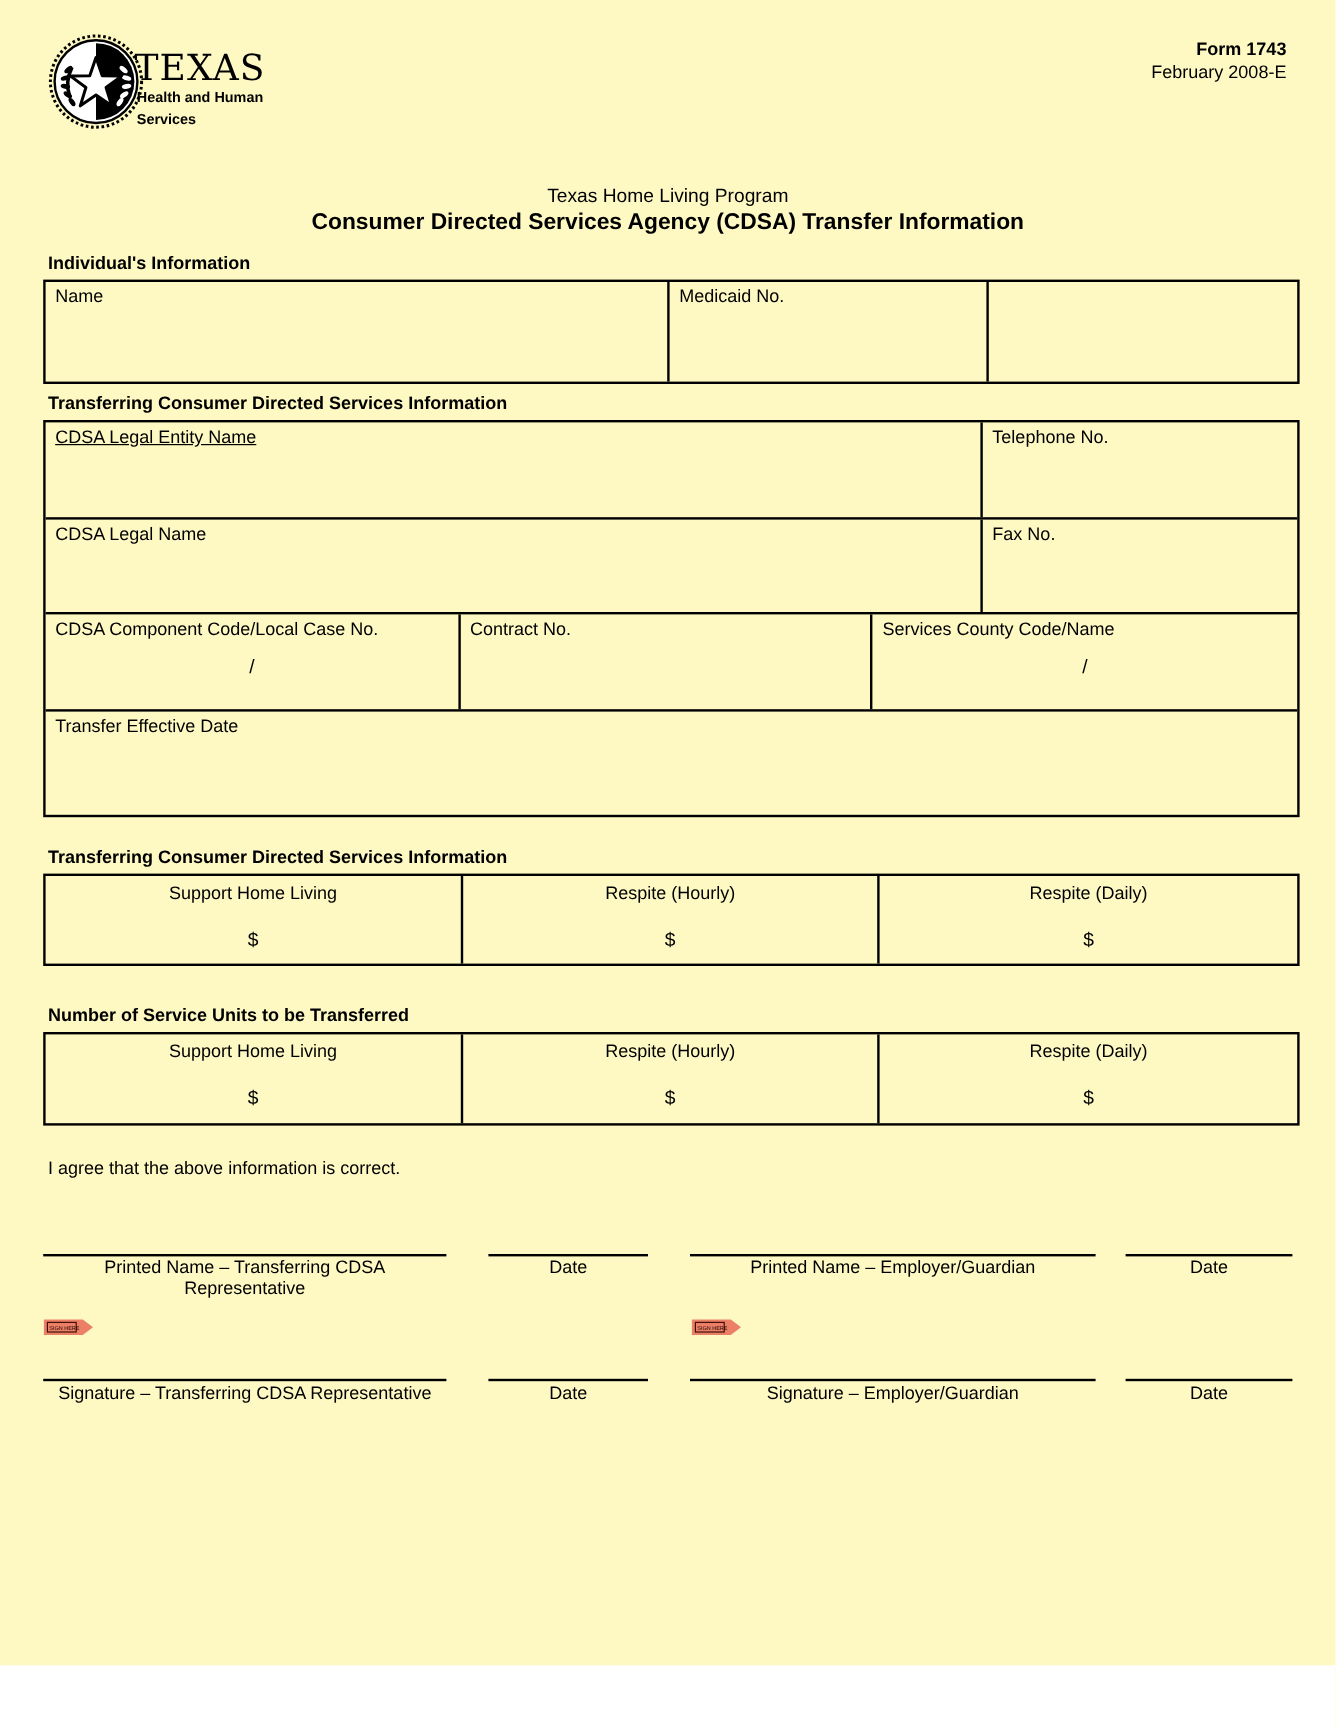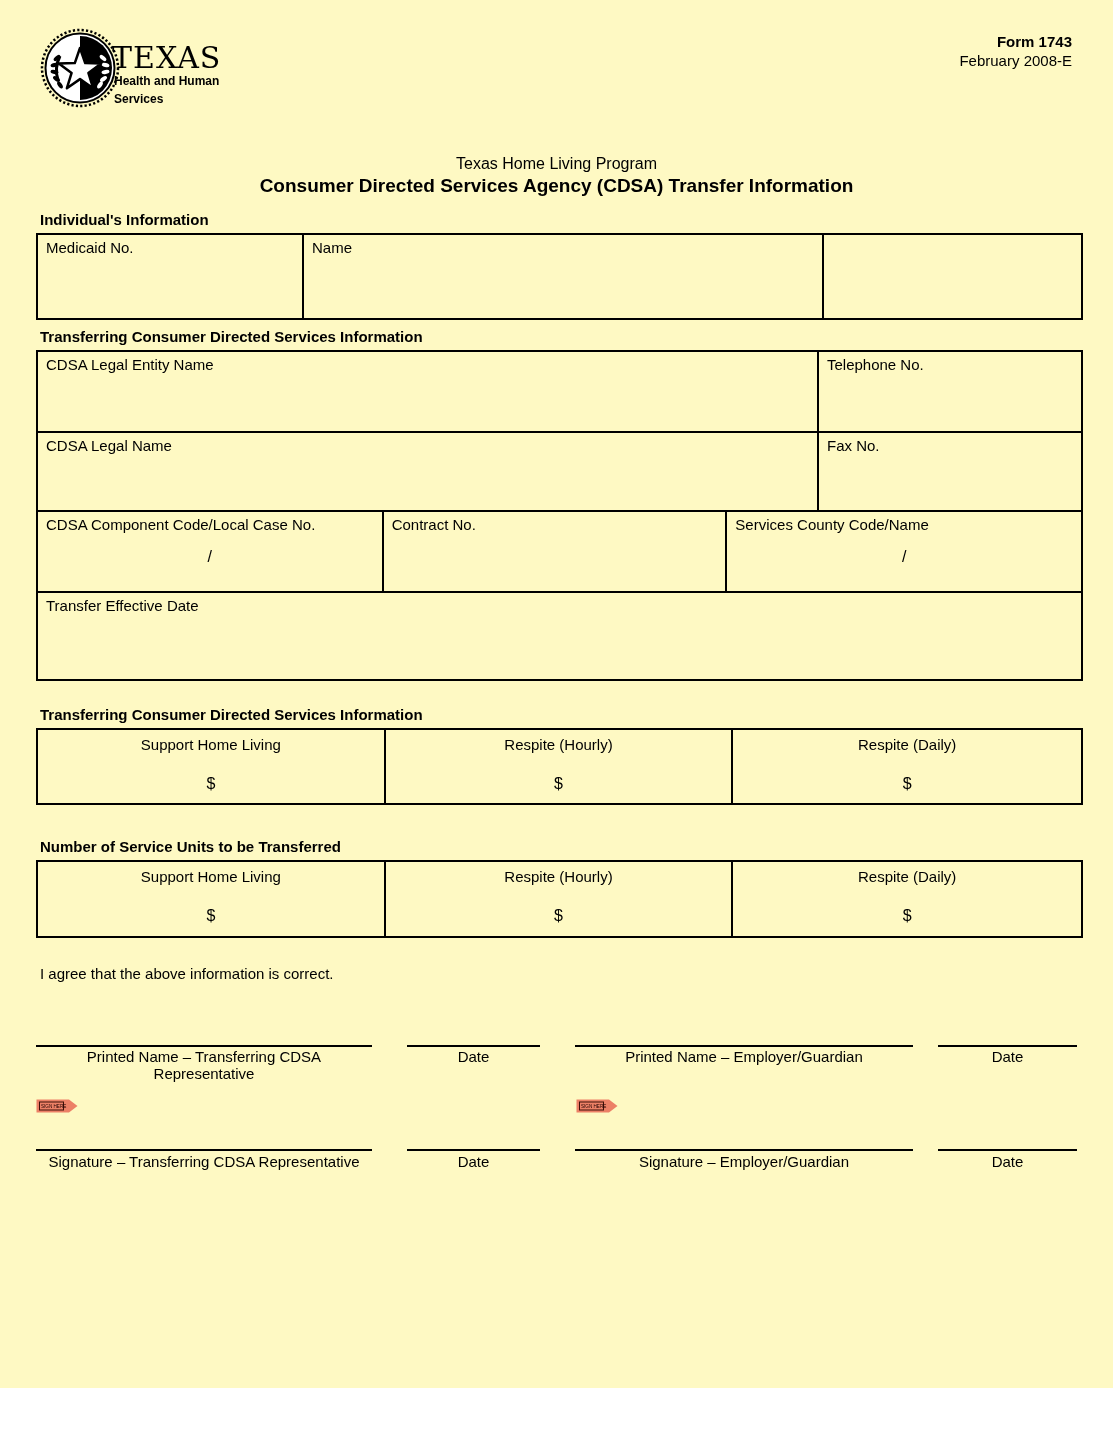--- a/index.html
+++ b/index.html
@@ -67,33 +67,33 @@
     <div class="b">Form 1743</div>
     <div>February 2008-E</div>
   </div>
 
   <div class="abs center title-program" style="left:0;top:155px;width:1113px;">Texas Home Living Program</div>
   <div class="abs center title-main" style="left:0;top:175px;width:1113px;">Consumer Directed Services Agency (CDSA) Transfer Information</div>
 
   <div class="abs heading" style="left:40px;top:211px;">Individual's Information</div>
   <div class="tbl" style="left:36px;top:233px;width:1047px;">
     <div class="trow last" style="height:83px;">
+      <div class="cell" style="width:520px;">
+        <span class="lbl">Name</span>
+      </div>
       <div class="cell" style="width:266px;">
         <span class="lbl">Medicaid No.</span>
-      </div>
-      <div class="cell" style="width:520px;">
-        <span class="lbl">Name</span>
       </div>
     </div>
   </div>
 
   <div class="abs heading" style="left:40px;top:328px;">Transferring Consumer Directed Services Information</div>
   <div class="tbl" style="left:36px;top:350px;width:1047px;">
     <div class="trow" style="height:81px;">
-      <div class="cell" style="width:784px;">
+      <div class="cell" style="width:784px;text-decoration:underline;">
         <span class="lbl">CDSA Legal Entity Name</span>
       </div>
       <div class="cell last" style="width:263px;">
         <span class="lbl">Telephone No.</span>
       </div>
     </div>
     <div class="trow" style="height:79px;">
       <div class="cell" style="width:784px;">
         <span class="lbl">CDSA Legal Name</span>
       </div>

